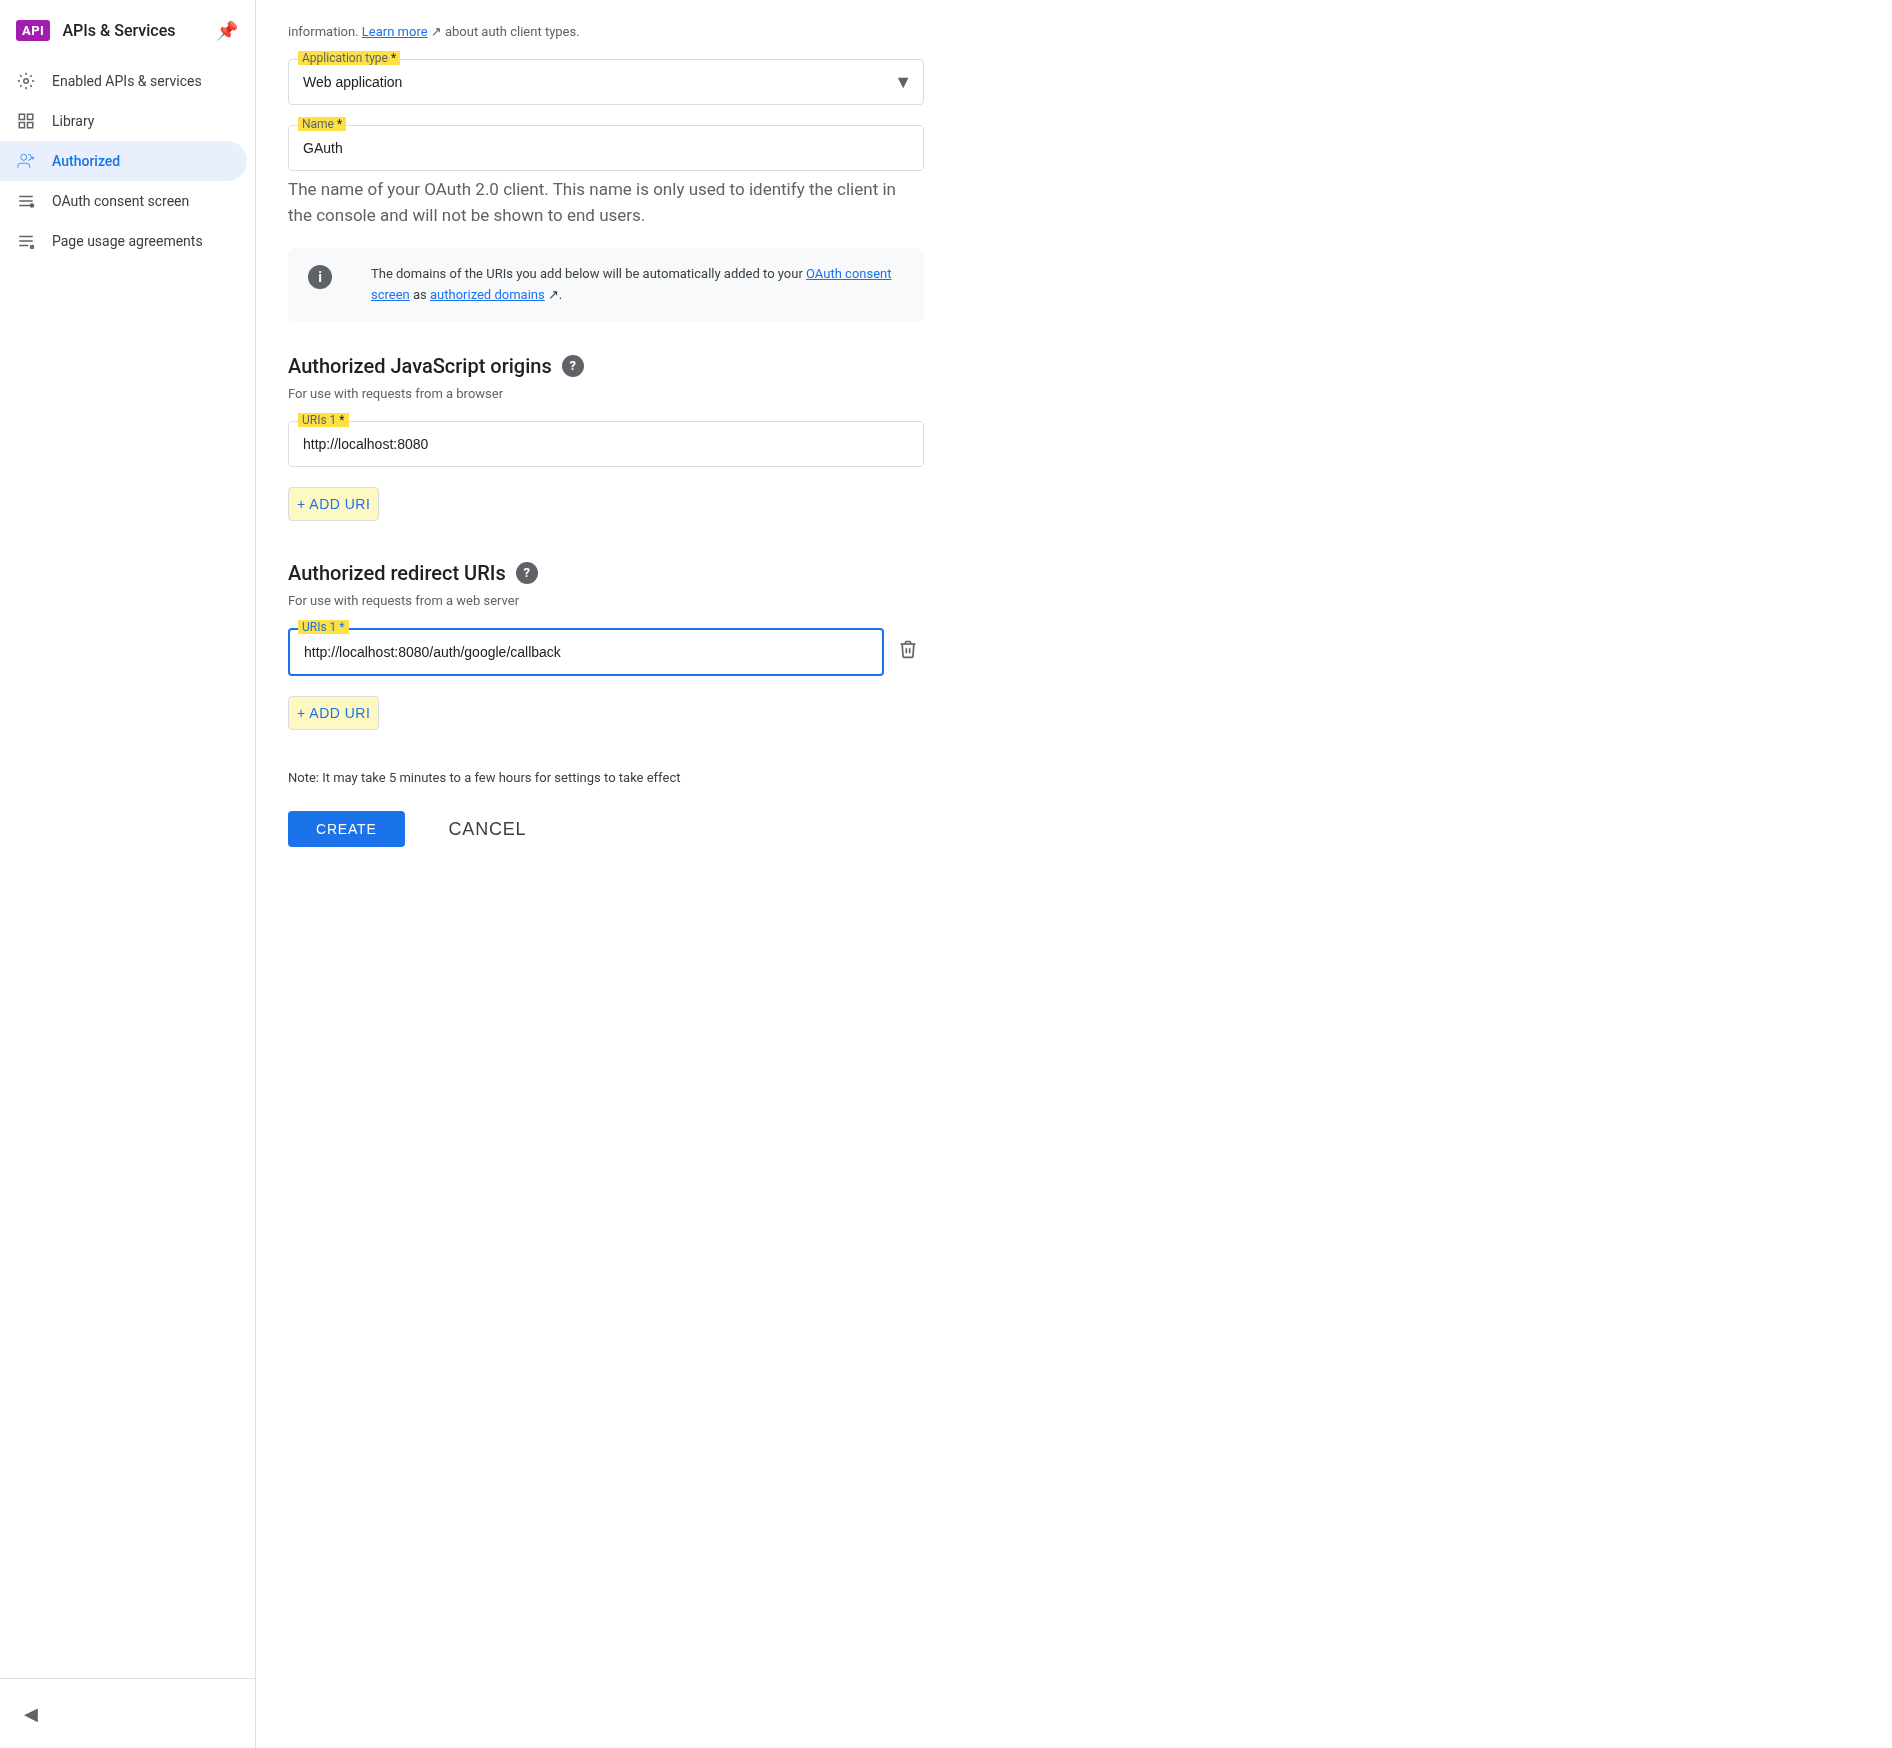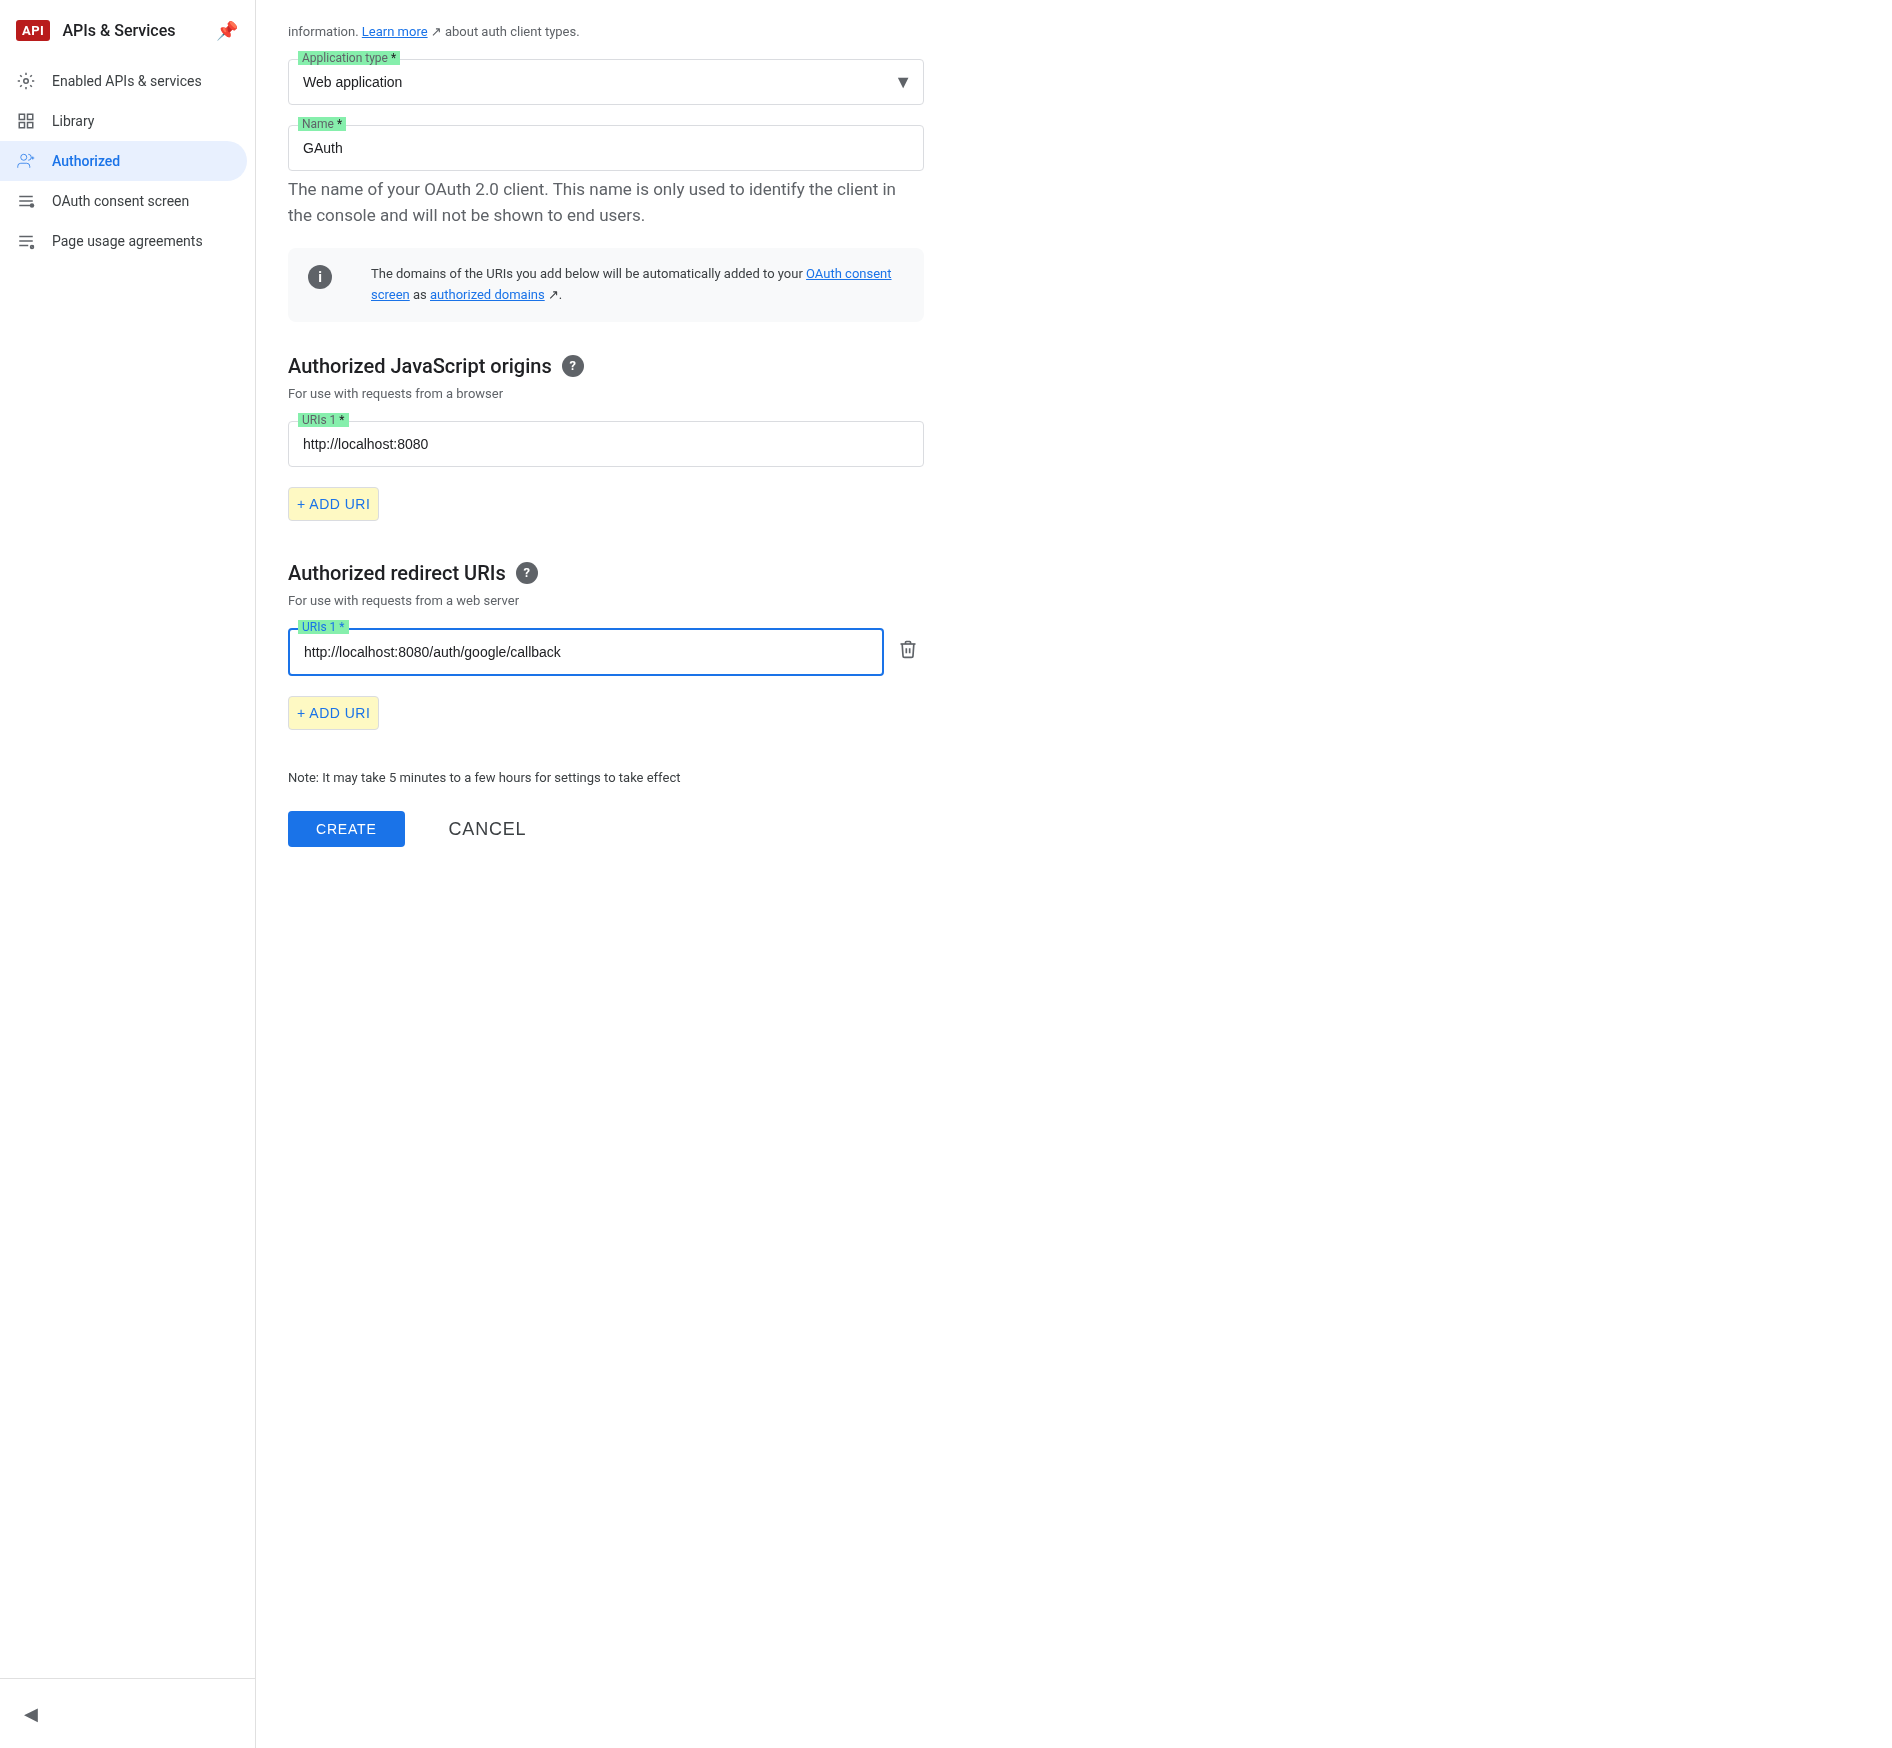--- a/index.html
+++ b/index.html
@@ -17,21 +17,21 @@
       height: 100vh;
       overflow-y: auto;
     }
     .sidebar-header {
       display: flex;
       align-items: center;
       padding: 12px 16px 20px 16px;
       gap: 12px;
     }
     .api-badge {
-      background: #b91c1c;
+      background: #a21caf;
       color: #fff;
       font-weight: 700;
       font-size: 13px;
       padding: 3px 6px;
       border-radius: 3px;
       letter-spacing: 0.5px;
     }
     .sidebar-title {
       font-size: 16px;
       font-weight: 500;
@@ -132,21 +132,21 @@
     }
 
     
     .form-field {
       margin-bottom: 20px;
       position: relative;
     }
     .field-label {
       font-size: 12px;
       color: #5f6368;
-      background: #86efac;
+      background: #fde047;
       padding: 0 4px;
       position: absolute;
       top: -8px;
       left: 10px;
       z-index: 1;
     }
     .field-label .required { color: #202124; }
     .select-field {
       width: 100%;
       padding: 14px 40px 14px 14px;

